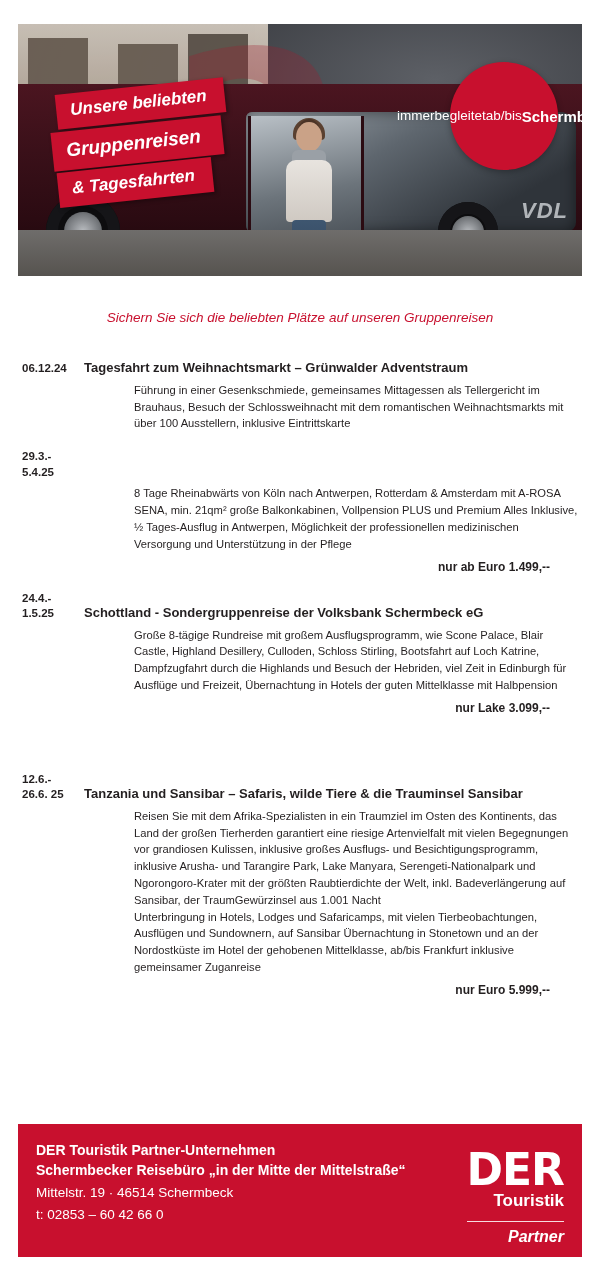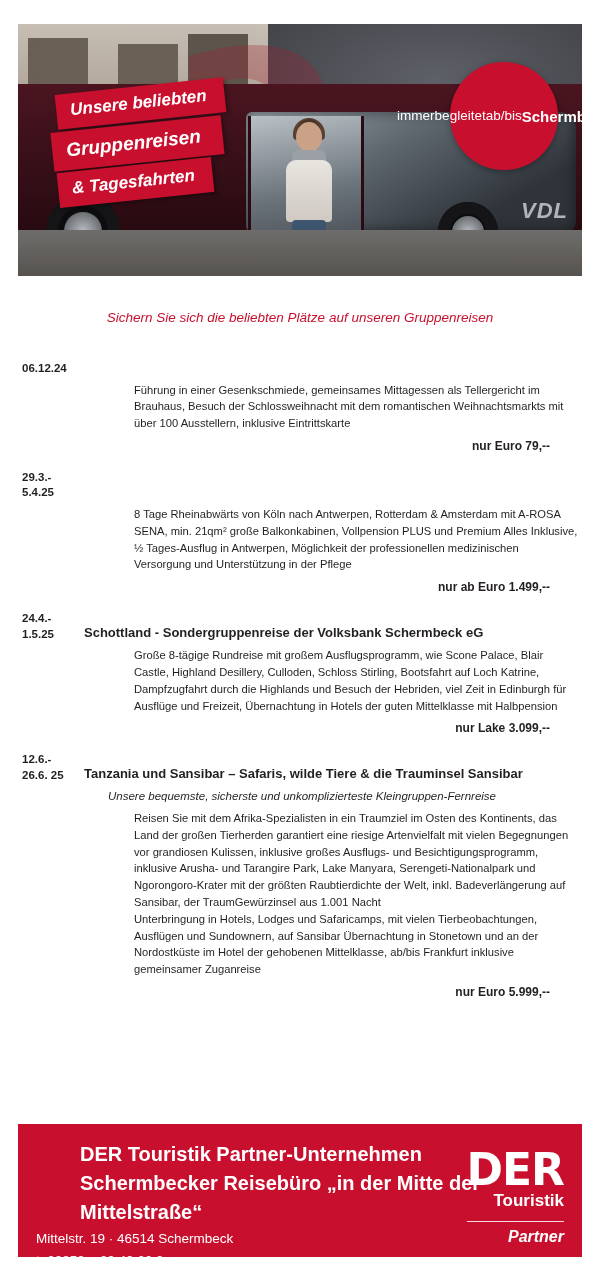--- a/index.html
+++ b/index.html
@@ -280,24 +280,23 @@
     left: 18px;
     bottom: 18px;
     width: 564px;
     height: 133px;
     background: #c8102e;
     color: #ffffff;
     box-sizing: border-box;
     padding: 16px 18px;
   }
   .f-line1, .f-line2 {
-    font-size: 20px;
+    font-size: 14px;
     font-weight: bold;
     line-height: 1.45;
-    margin-left: 44px;
   }
   .f-line3, .f-line4 {
     font-size: 13.5px;
     line-height: 1.5;
     margin-top: 2px;
   }
   .footer-logo {
     position: absolute;
     right: 18px;
     top: 26px;
@@ -362,48 +361,47 @@
       <span class="big">Schermbeck</span>
     </div>
   </div>
 
   <div class="lead">Sichern Sie sich die beliebten Plätze auf unseren Gruppenreisen</div>
 
   <div class="offers">
       <div class="offer">
         <div class="offer-head">
           <div class="offer-date" style="white-space: pre-line;">06.12.24</div>
+          <div class="offer-title">Tagesfahrt zum Weihnachtsmarkt – Grünwalder Adventstraum</div>
         </div>
         <div class="offer-body" style="white-space: pre-line;">Führung in einer Gesenkschmiede, gemeinsames Mittagessen als Tellergericht im Brauhaus, Besuch der Schlossweihnacht mit dem romantischen Weihnachtsmarkts mit über 100 Ausstellern, inklusive Eintrittskarte</div>
-        <div class="offer-price">nur Euro 79,--</div>
       </div>
       <div class="offer">
         <div class="offer-head">
           <div class="offer-date" style="white-space: pre-line;">29.3.-
 5.4.25</div>
         </div>
         <div class="offer-body" style="white-space: pre-line;">8 Tage Rheinabwärts von Köln nach Antwerpen, Rotterdam &amp; Amsterdam mit A-ROSA SENA, min. 21qm² große Balkonkabinen, Vollpension PLUS und Premium Alles Inklusive, ½ Tages-Ausflug in Antwerpen, Möglichkeit der professionellen medizinischen Versorgung und Unterstützung in der Pflege</div>
         <div class="offer-price">nur ab Euro 1.499,--</div>
       </div>
       <div class="offer">
         <div class="offer-head">
           <div class="offer-date" style="white-space: pre-line;">24.4.-
 1.5.25</div>
           <div class="offer-title">Schottland - Sondergruppenreise der Volksbank Schermbeck eG</div>
         </div>
         <div class="offer-body" style="white-space: pre-line;">Große 8-tägige Rundreise mit großem Ausflugsprogramm, wie Scone Palace, Blair Castle, Highland Desillery, Culloden, Schloss Stirling, Bootsfahrt auf Loch Katrine, Dampfzugfahrt durch die Highlands und Besuch der Hebriden, viel Zeit in Edinburgh für Ausflüge und Freizeit, Übernachtung in Hotels der guten Mittelklasse mit Halbpension</div>
         <div class="offer-price">nur Lake 3.099,--</div>
       </div>
       <div class="offer">
         <div class="offer-head">
-          <div class="offer-date" style="white-space: pre-line;">12.6.-
+          <div class="offer-date" style="white-space: pre-line; margin-top: 40px;">12.6.-
 26.6. 25</div>
           <div class="offer-title">Tanzania und Sansibar – Safaris, wilde Tiere &amp; die Trauminsel Sansibar</div>
         </div>
-        <div class="offer-sub">Unsere bequemste, sicherste und unkomplizierteste Kleingruppen-Fernreise</div>
         <div class="offer-body" style="white-space: pre-line;">Reisen Sie mit dem Afrika-Spezialisten in ein Traumziel im Osten des Kontinents, das Land der großen Tierherden garantiert eine riesige Artenvielfalt mit vielen Begegnungen vor grandiosen Kulissen, inklusive großes Ausflugs- und Besichtigungsprogramm, inklusive Arusha- und Tarangire Park, Lake Manyara, Serengeti-Nationalpark und Ngorongoro-Krater mit der größten Raubtierdichte der Welt, inkl. Badeverlängerung auf Sansibar, der TraumGewürzinsel aus 1.001 Nacht
 Unterbringung in Hotels, Lodges und Safaricamps, mit vielen Tierbeobachtungen, Ausflügen und Sundownern, auf Sansibar Übernachtung in Stonetown und an der Nordostküste im Hotel der gehobenen Mittelklasse, ab/bis Frankfurt inklusive gemeinsamer Zuganreise</div>
         <div class="offer-price">nur Euro 5.999,--</div>
       </div>
     </div>
 
   <div class="footer">
     <div class="f-line1">DER Touristik Partner-Unternehmen</div>
     <div class="f-line2">Schermbecker Reisebüro „in der Mitte der Mittelstraße“</div>
     <div class="f-line3">Mittelstr. 19 · 46514 Schermbeck</div>

